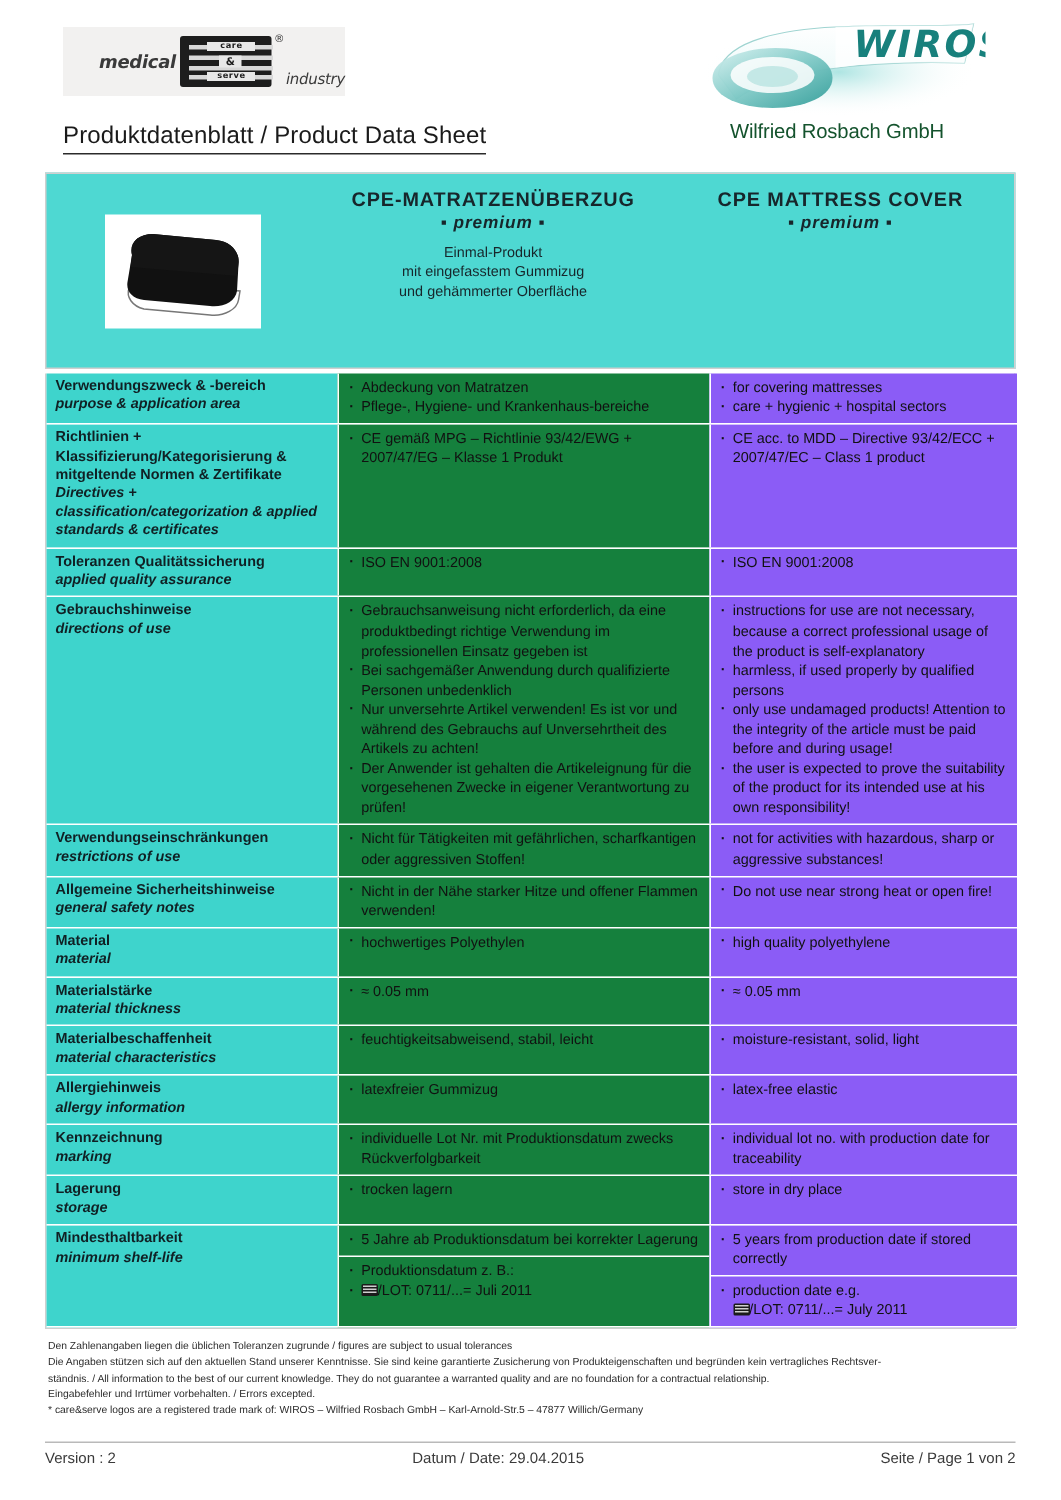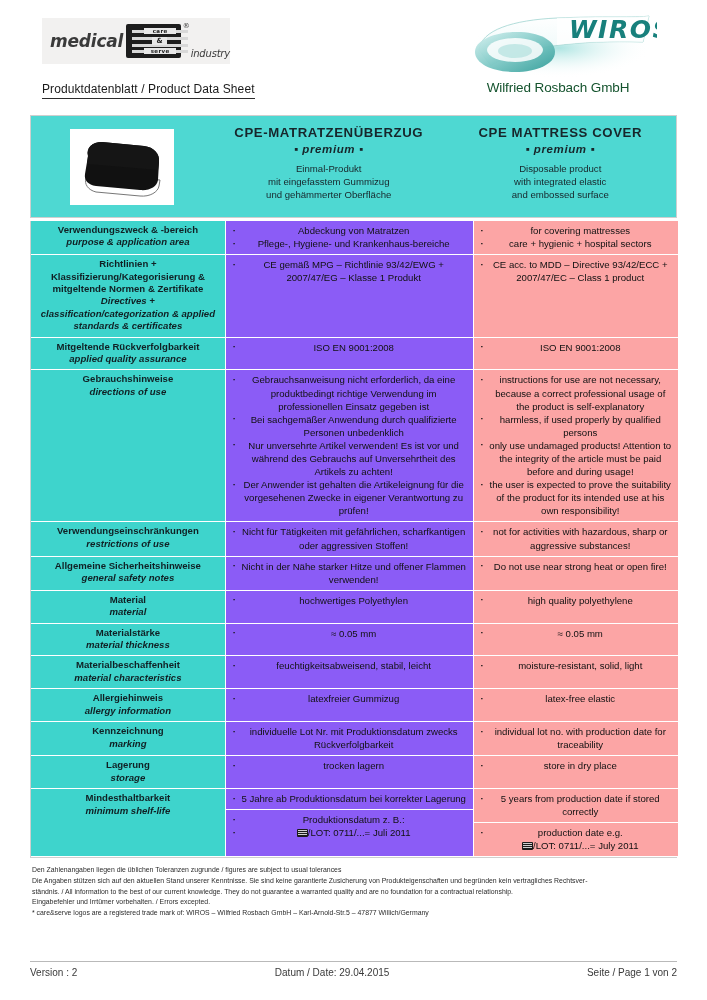--- a/index.html
+++ b/index.html
@@ -35,23 +35,23 @@
     width: 188px;
     height: 46px;
     background: #f2f1f0;
     display: flex;
     align-items: center;
   }
   .logo-cs .word-medical {
     font-family: "DejaVu Sans", sans-serif;
     font-style: italic;
     font-weight: bold;
-    font-size: 17px;
+    font-size: 12px;
     color: #3a3a3a;
-    margin-left: 8px;
+    margin-left: 24px;
     letter-spacing: -0.2px;
   }
   .logo-cs .badge {
     position: relative;
     width: 68px;
     height: 34px;
     background: #1d1d1d;
     border-radius: 2px;
     margin: 0 2px 0 3px;
     overflow: visible;
@@ -101,21 +101,21 @@
     align-self: flex-end;
     margin-bottom: 5px;
     margin-left: 1px;
     letter-spacing: -0.2px;
   }
 
   .doc-title {
     position: absolute;
     left: 12px;
     top: 82px;
-    font-size: 12px;
+    font-size: 16px;
     font-weight: normal;
     color: #1a1a1a;
     border-bottom: 1.4px solid #2b2b2b;
     padding-bottom: 2px;
     letter-spacing: 0.1px;
   }
 
   .logo-wiros {
     position: absolute;
     right: 14px;
@@ -140,21 +140,21 @@
     color: #14532d;
     letter-spacing: -0.1px;
   }
 
   
   .product-head {
     display: flex;
     background: #4ed8d2;
     border: 1px solid #cfcfcf;
     box-sizing: border-box;
-    height: 103px;
+    height: 131px;
   }
   .product-head .img-cell {
     width: 182px;
     display: flex;
     align-items: center;
     justify-content: center;
     flex: 0 0 182px;
   }
   .product-photo {
     width: 104px;
@@ -204,26 +204,26 @@
     padding: 3px 6px 4px 6px;
     border-bottom: 1.5px solid #ffffff;
     box-sizing: border-box;
   }
   .col-label {
     width: 182px;
     background: #3ed4cc;
   }
   .col-de {
     width: 232px;
-    background: #8b5cf6;
+    background: #15803d;
     border-left: 1.5px solid #ffffff;
   }
   .col-en {
     width: 192px;
-    background: #fca5a5;
+    background: #8b5cf6;
     border-left: 1.5px solid #ffffff;
   }
   .lbl-de {
     font-size: 9.6px;
     font-weight: bold;
     color: #102024;
     line-height: 12.4px;
   }
   .lbl-en {
     font-size: 9.6px;
@@ -273,21 +273,20 @@
     left: 1px; top: 1px;
     width: 9px; height: 1px;
     background: #cfcfcf;
     box-shadow: 0 2px 0 #cfcfcf, 0 4px 0 #cfcfcf;
   }
   .table-outer {
     border: 1px solid #cfcfcf;
     border-top: none;
     width: 647px;
     box-sizing: border-box;
-    text-align: center;
   }
 
   
   .footnotes {
     margin-top: 7px;
     padding-left: 2px;
   }
   .footnotes p {
     margin: 0 0 1px 0;
     font-size: 6.9px;
@@ -379,25 +378,20 @@
       <div class="t-prem">▪ premium ▪</div>
       <div class="t-sub">
         <div>Einmal-Produkt</div>
         <div>mit eingefasstem Gummizug</div>
         <div>und gehämmerter Oberfläche</div>
       </div>
     </div>
     <div class="title-cell">
       <div class="t-main">CPE MATTRESS COVER</div>
       <div class="t-prem">▪ premium ▪</div>
-      <div class="t-sub">
-        <div>Disposable product</div>
-        <div>with integrated elastic</div>
-        <div>and embossed surface</div>
-      </div>
     </div>
   </div>
 
   <div class="table-outer">
     <table class="spec-table">
       <tbody id="spec-body">
           <tr>
             <td class="col-label">
               <div class="lbl-de">Verwendungszweck &amp; -bereich</div>
               <div class="lbl-en">purpose &amp; application area</div>
@@ -426,21 +420,21 @@
               </ul>
             </td>
             <td class="col-en">
               <ul class="bullets">
                 <li>CE acc. to MDD – Directive 93/42/ECC + 2007/47/EC – Class 1 product</li>
               </ul>
             </td>
           </tr>
           <tr>
             <td class="col-label">
-              <div class="lbl-de">Mitgeltende Rückverfolgbarkeit</div>
+              <div class="lbl-de">Toleranzen Qualitätssicherung</div>
               <div class="lbl-en">applied quality assurance</div>
             </td>
             <td class="col-de">
               <ul class="bullets">
                 <li>ISO EN 9001:2008</li>
               </ul>
             </td>
             <td class="col-en">
               <ul class="bullets">
                 <li>ISO EN 9001:2008</li>

